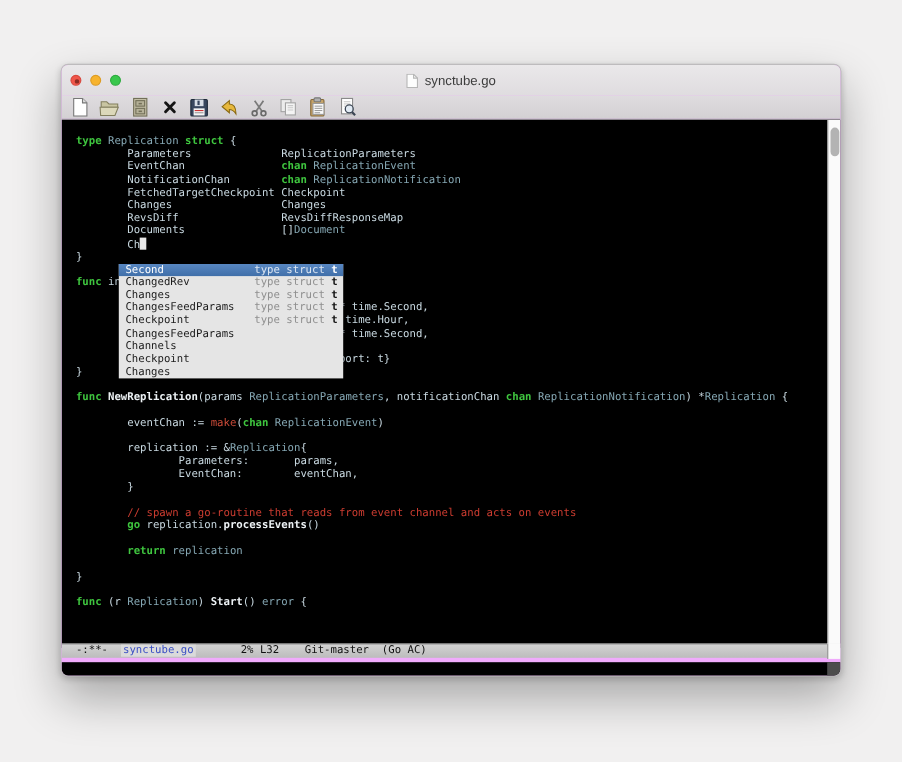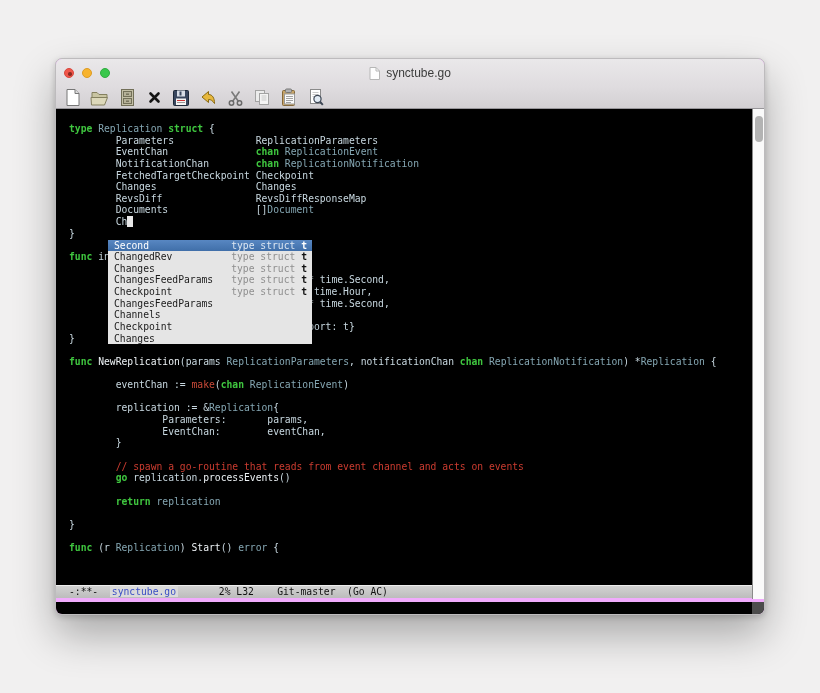--- a/index.html
+++ b/index.html
@@ -51,21 +51,21 @@
   .code-lines {
     position:absolute; left:0; top:0; width:698px; height:100%;
     padding:14px 0 0 13px;
     font-family:"DejaVu Sans Mono", monospace;
     font-size:9.7px;
   }
   .line { height:11.65px; line-height:11.65px; white-space:pre; }
   .c-k { color:#3fc63f; font-weight:bold; }
   .c-t { color:#85a7b3; }
   .c-d { color:#c8d8e0; }
-  .c-f { color:#eef3f6; font-weight:normal; }
+  .c-f { color:#eef3f6; font-weight:bold; }
   .c-c { color:#cc3c30;text-align:right; }
   .c-r { color:#c94a38; }
   .cursor { display:inline-block; width:5.8px; height:10.5px; background:#e8e8e8; vertical-align:-1.5px; }
   
   .popup {
     position:absolute; left:52px; top:130.5px; width:204px;
     background:#e5e5e5;
     box-shadow:1px 2px 5px rgba(0,0,0,0.45);
     font-family:"DejaVu Sans Mono", monospace; font-size:9.7px;
   }

